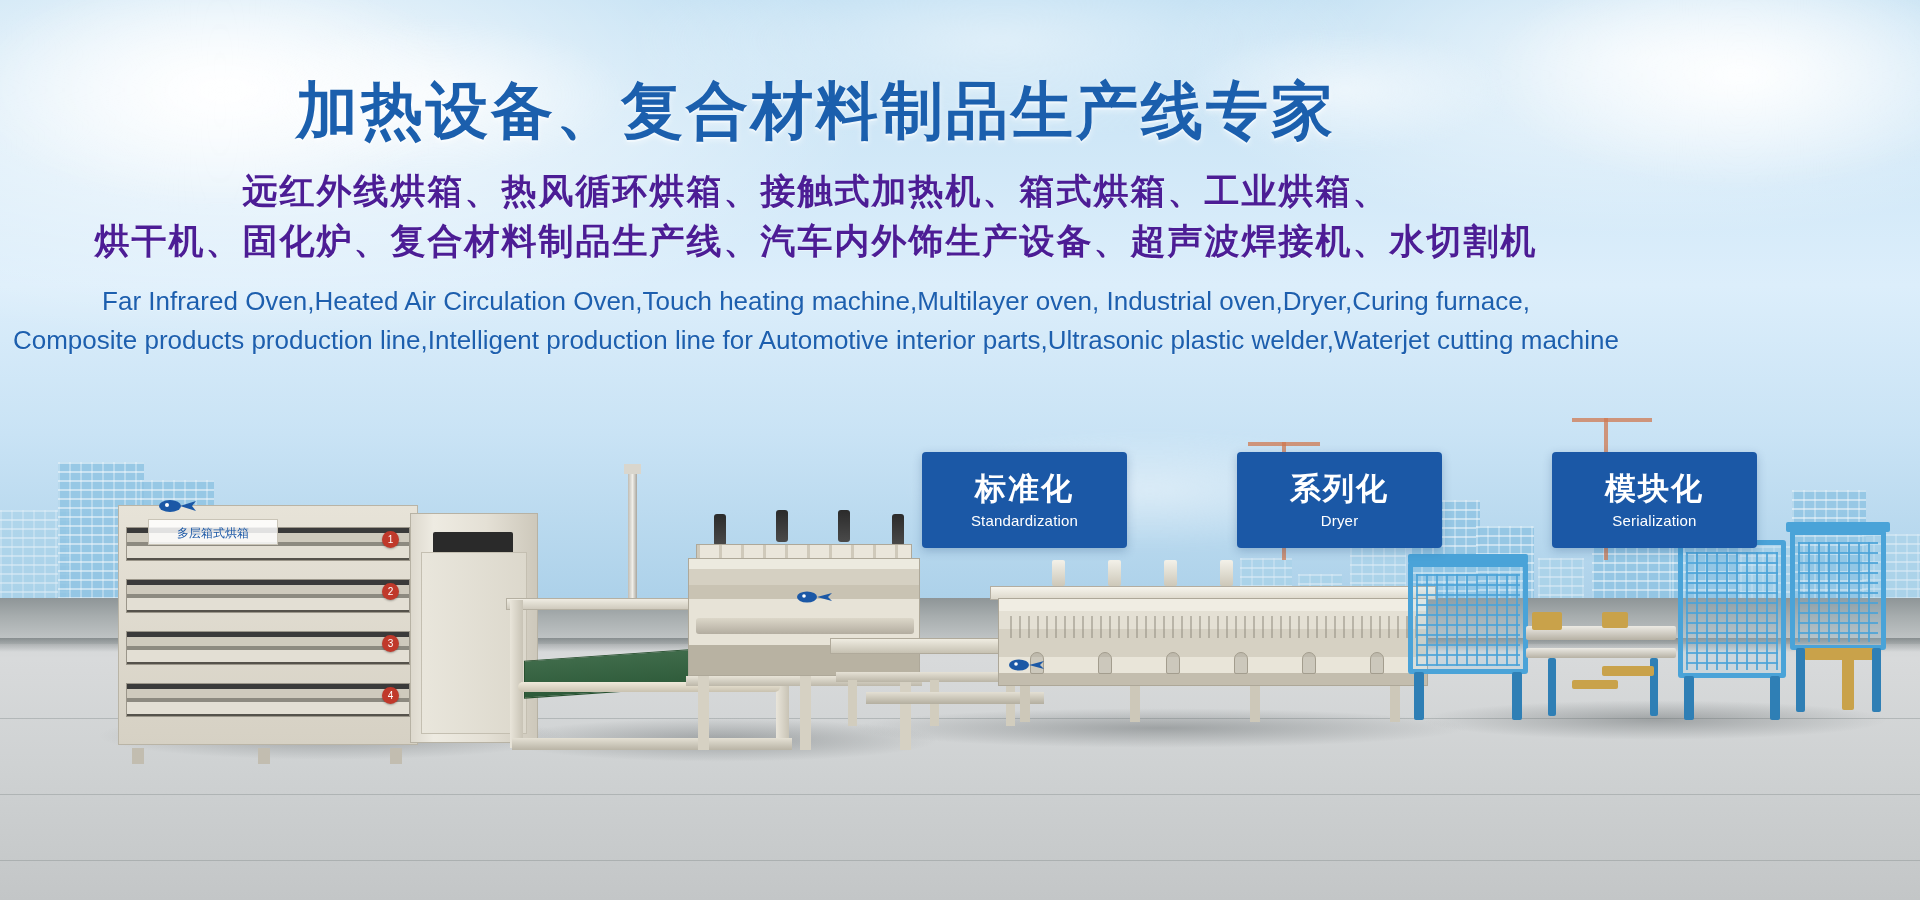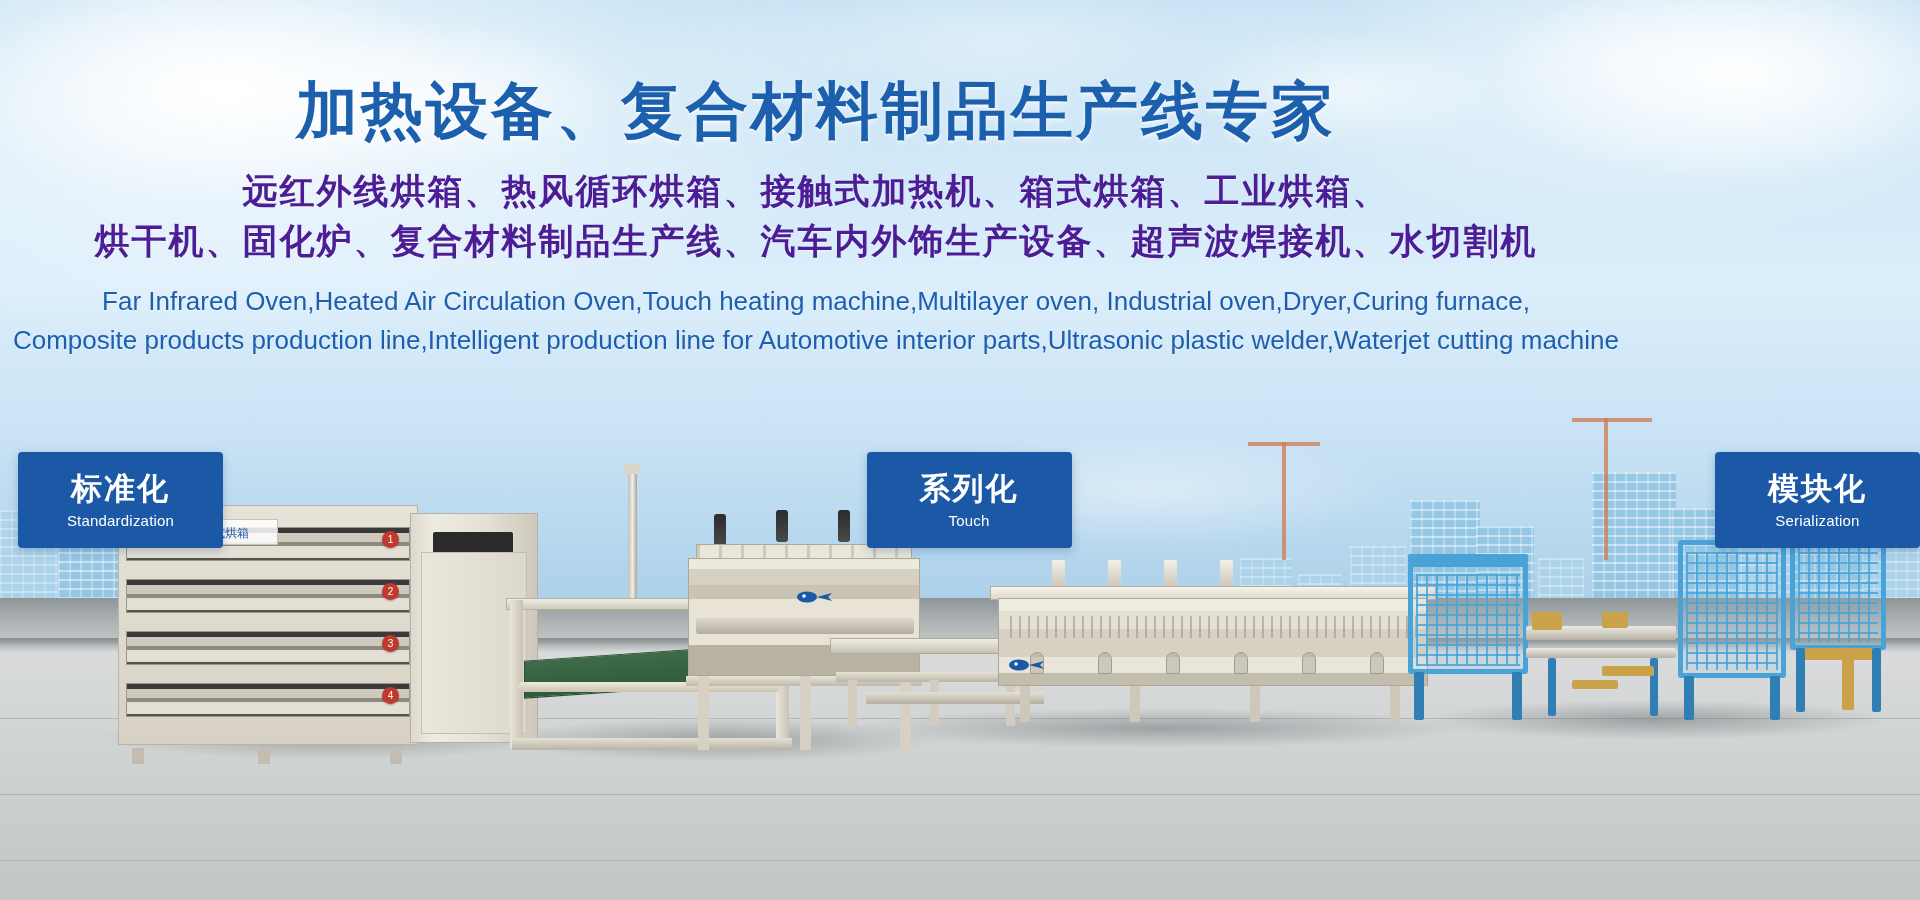--- a/index.html
+++ b/index.html
@@ -88,24 +88,23 @@
     text-shadow:0 1px 0 rgba(255,255,255,.45);
   }
   .sub-en {
     margin-top:16px;
     font-size:26px; font-weight:normal; color:#1d5fae; line-height:1.5;
     text-shadow:0 1px 0 rgba(255,255,255,.35);
   }
 
   
   .badges {
-    position:absolute; left:0; top:452px; width:1920px;
-    display:flex; justify-content:space-between; align-items:flex-start; gap:110px;
+    position:absolute; left:0; top:452px; width:1757px;
+    display:flex; justify-content:flex-end; align-items:flex-start; gap:110px;
     z-index:32;
-    padding-left:18px;
   }
   .badge {
     width:205px; height:96px; background:#1b58a6;
     border-radius:4px; color:#fff; text-align:center;
     display:flex; flex-direction:column; justify-content:center; align-items:center;
     box-shadow:0 3px 10px rgba(20,60,110,.25);
   }
   .badge-cn {
     font-family:"DejaVu Sans","Liberation Sans",sans-serif;
     font-size:31px; font-weight:bold; letter-spacing:2px; line-height:1.1;
@@ -470,21 +469,21 @@
     </div>
   </div>
 
   <div class="badges">
     <div class="badge">
       <div class="badge-cn">标准化</div>
       <div class="badge-en">Standardization</div>
     </div>
     <div class="badge">
       <div class="badge-cn">系列化</div>
-      <div class="badge-en">Touch</div>
+      <div class="badge-en">Dryer</div>
     </div>
     <div class="badge">
       <div class="badge-cn">模块化</div>
       <div class="badge-en">Serialization</div>
     </div>
   </div>
 
 </div>
 
 </body></html>

